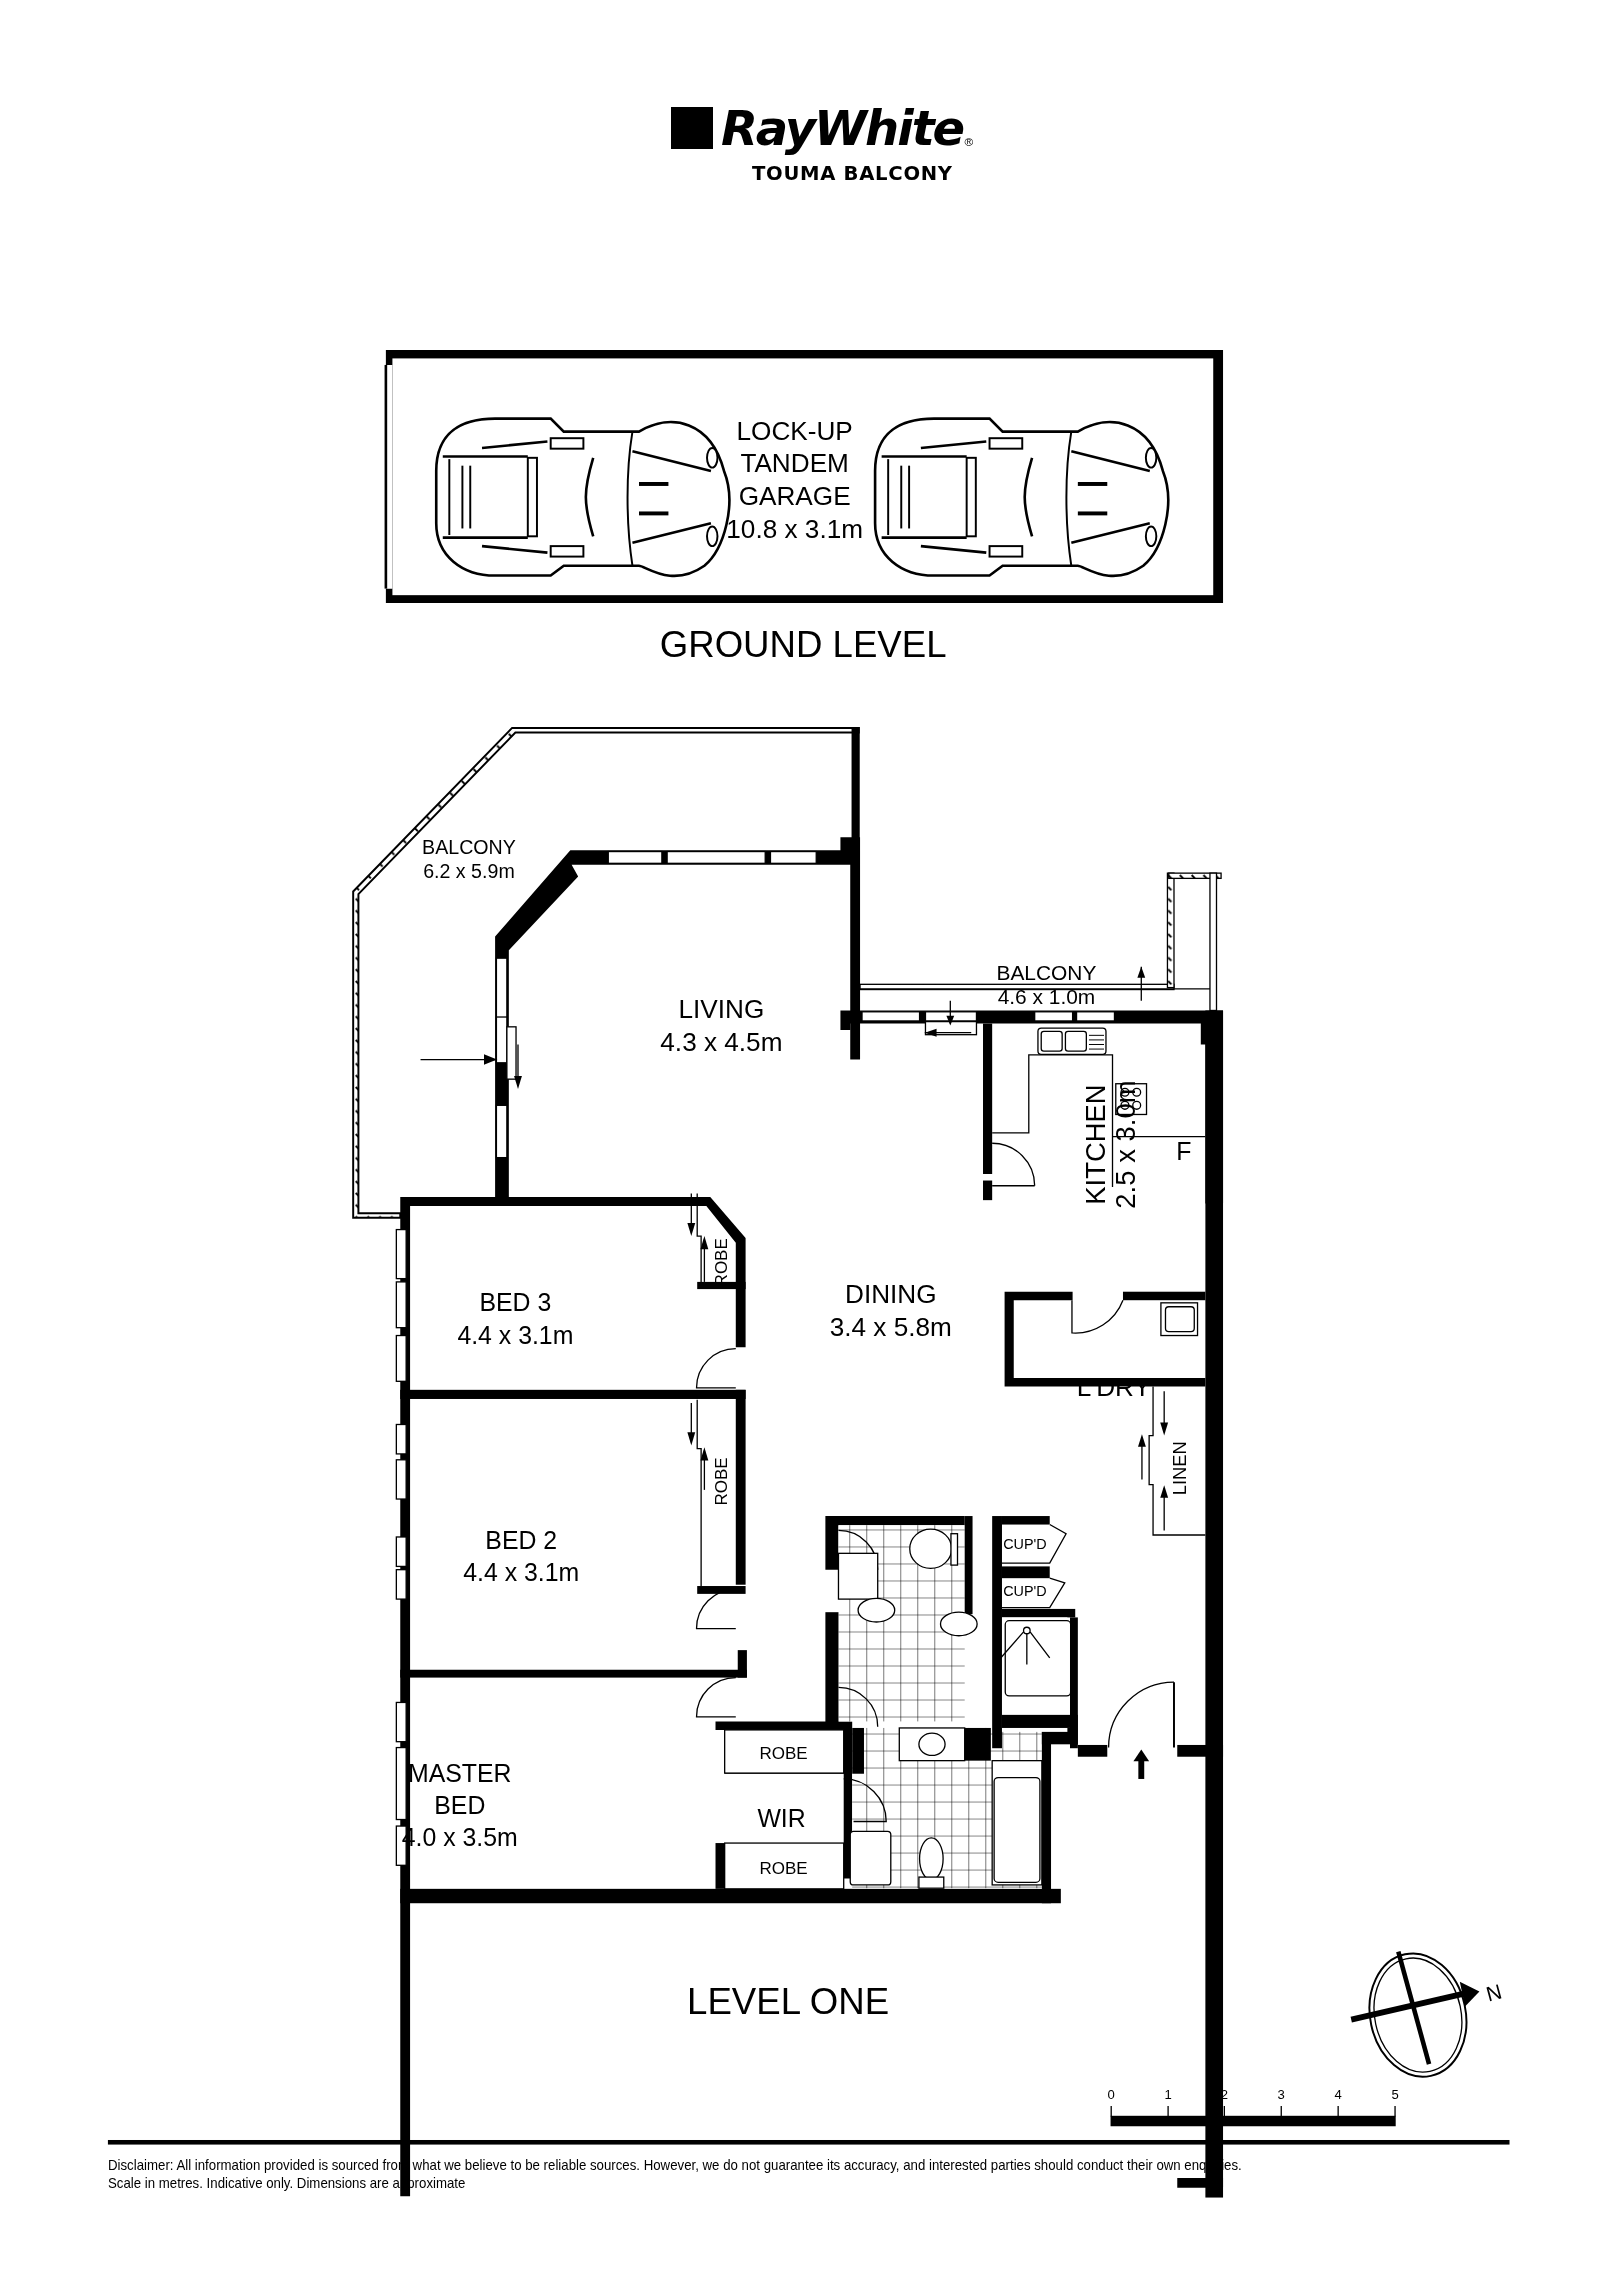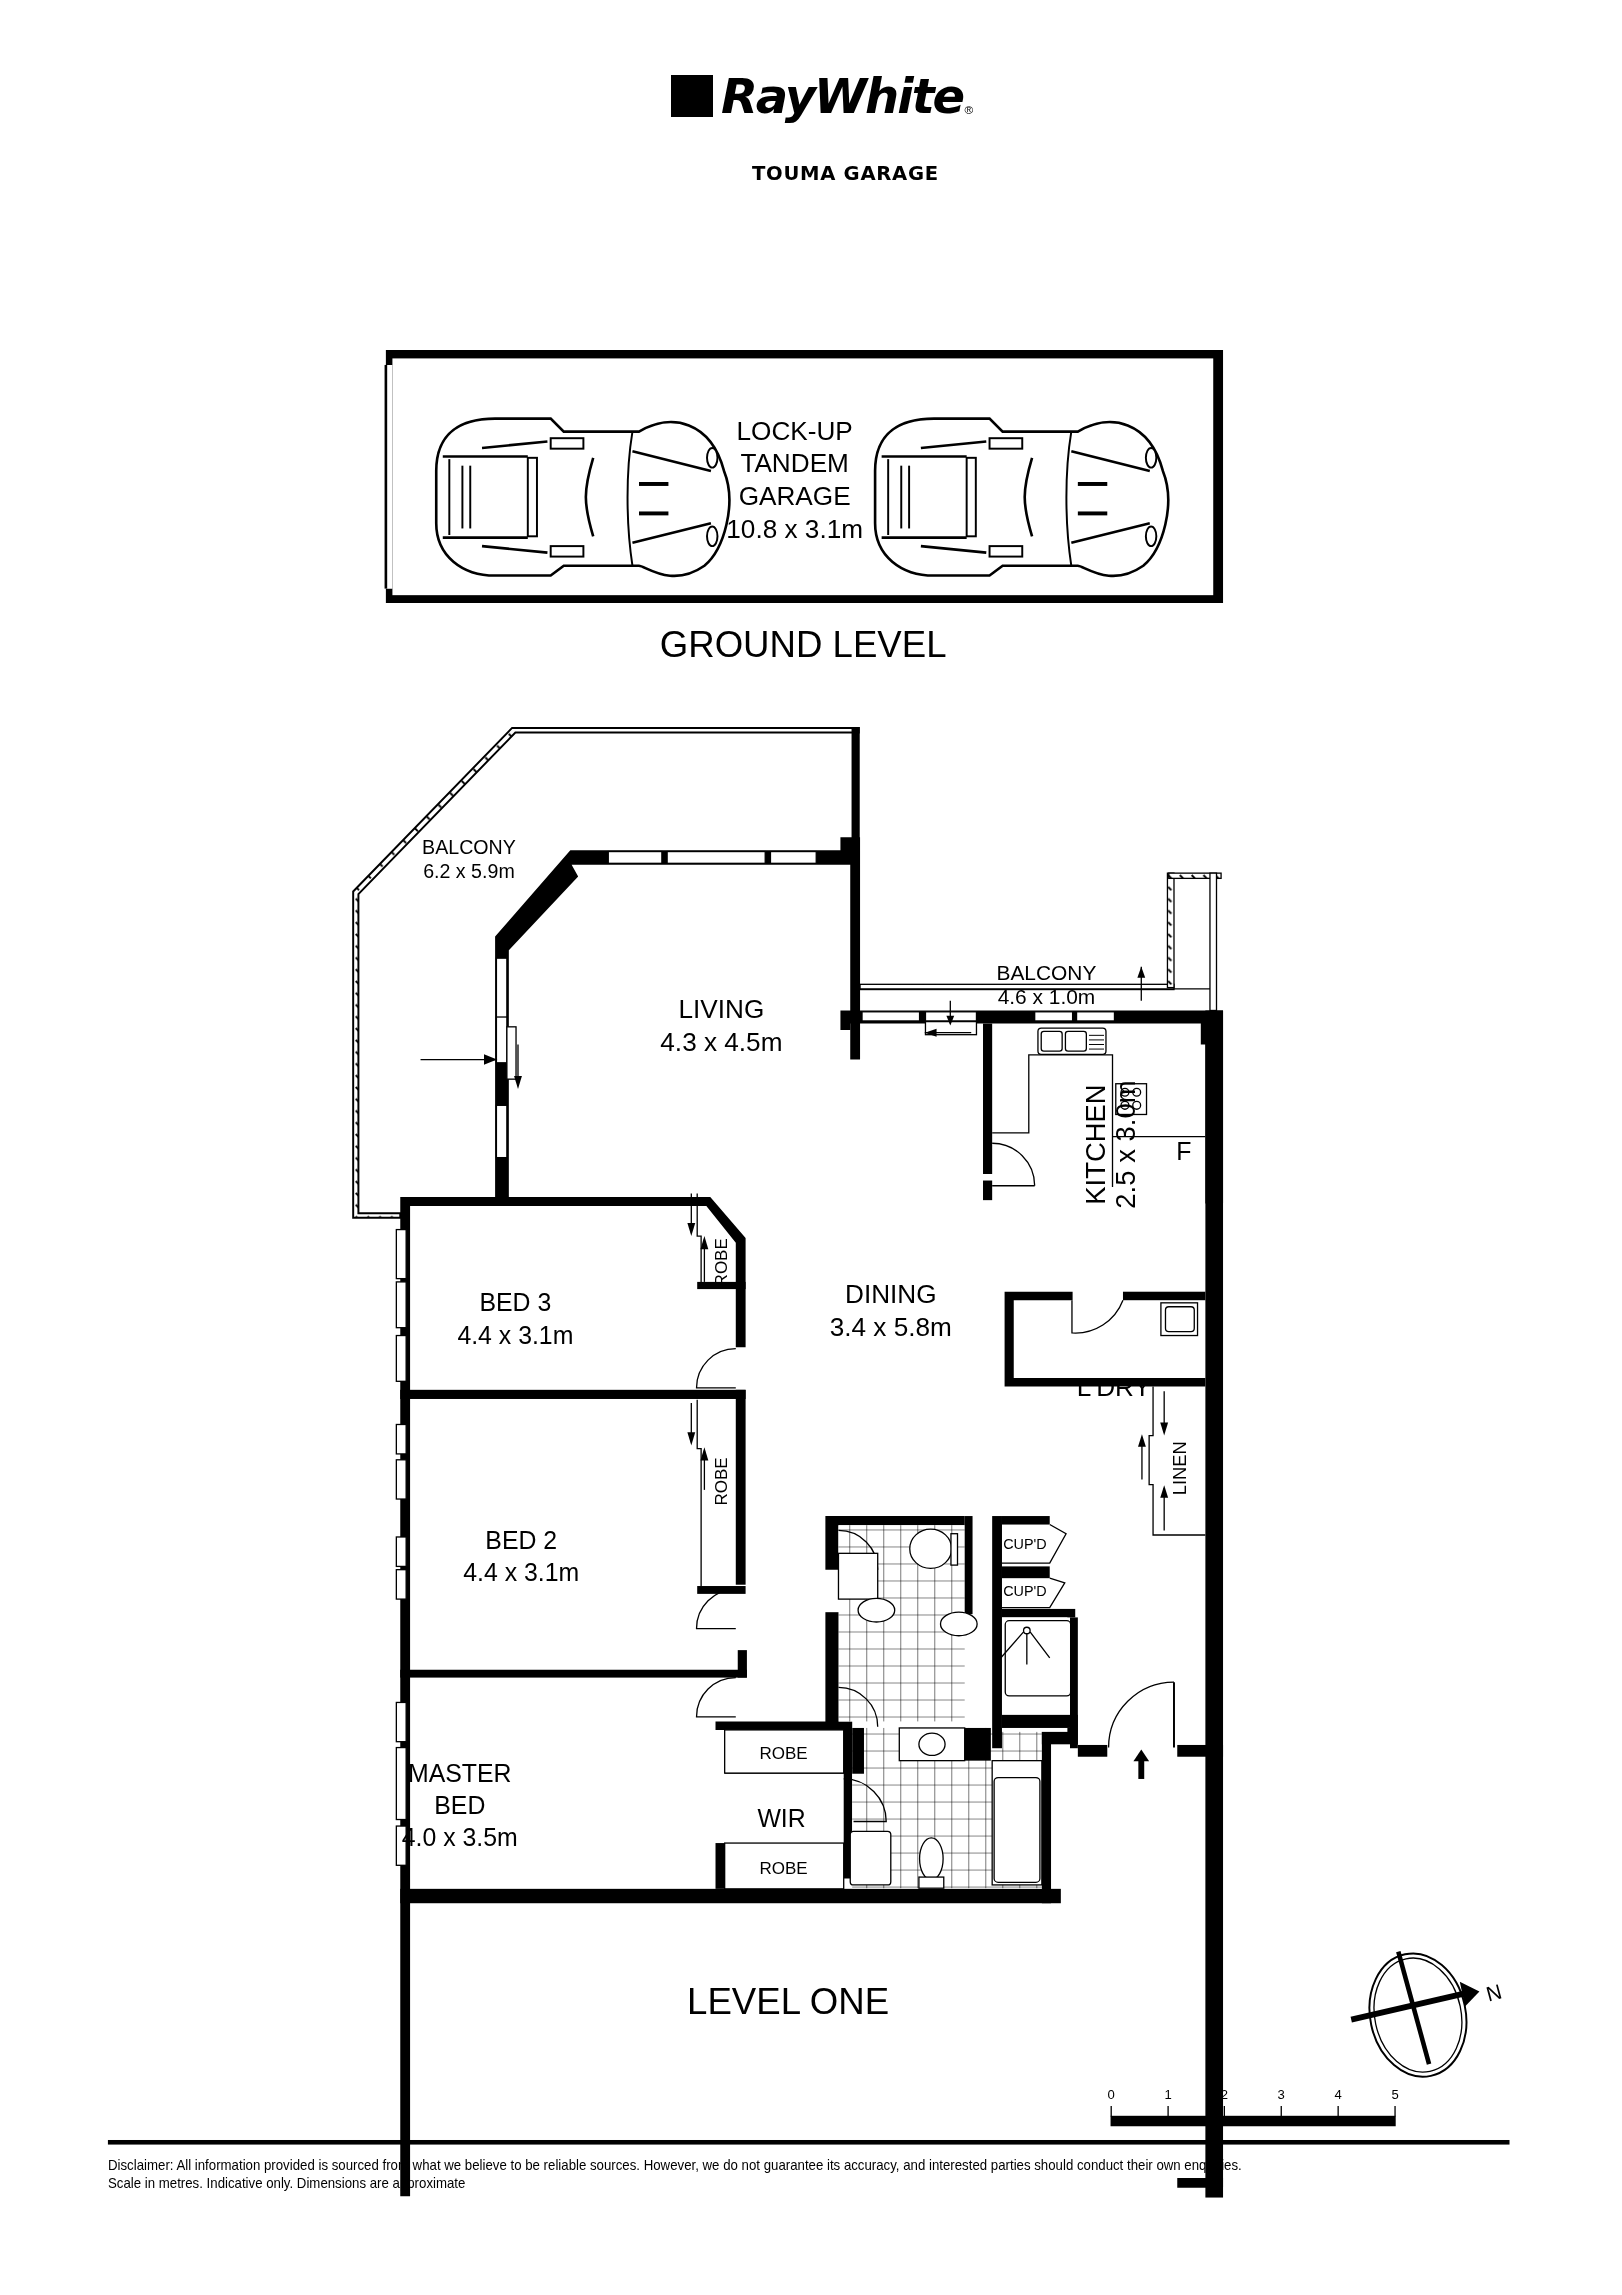--- a/index.html
+++ b/index.html
@@ -1,33 +1,33 @@
 <!DOCTYPE html>
 <html style="font-size:10.5px"><head>
 <meta charset="utf-8">
 <style>
   html, body { margin:0; padding:0; background:#ffffff; }
   body { width:1622px; height:2295px; position:relative; overflow:hidden; font-family:"Liberation Sans", sans-serif; color:#000; }
-  .logo { position:absolute; left:671px; top:72px; display:flex; align-items:center;text-align:center; }
+  .logo { position:absolute; left:671px; top:104px; display:flex; align-items:center;text-align:center; }
   .logo-square { width:42px; height:42px; background:#000; margin-right:7.9px; }
   .logo-text { font-family:"DejaVu Sans", sans-serif; font-weight:bold; font-style:italic; font-size:48px; letter-spacing:-2px; line-height:1; }
   .logo-sub { position:absolute; left:752px; top:162px; font-family:"DejaVu Sans", sans-serif; font-weight:bold; font-size:19.6px; letter-spacing:0.7px; }
   svg.plan { position:absolute; left:0; top:0; }
   .lbl { font-family:"Liberation Sans", sans-serif; font-stretch:condensed; fill:#000; }
   .disclaimer { position:absolute; left:108px; top:2157px; font-size:14.4px; line-height:17.7px; font-family:"Liberation Sans", sans-serif; transform:scaleX(0.92); transform-origin:left top; white-space:nowrap; }
 </style>
 </head>
 <body>
 
 <div class="logo">
   <div class="logo-square"></div>
   <span class="logo-text">RayWhite</span>
   <span style="font-size:11.8px;align-self:flex-end;margin-bottom:2.6px;margin-left:1.3px;">®</span>
 </div>
-<div class="logo-sub">TOUMA GARAGE</div>
+<div class="logo-sub">TOUMA BALCONY</div>
 
 <svg class="plan" width="1622" height="2295" viewBox="0 0 2480 3509" xmlns="http://www.w3.org/2000/svg">
   <defs>
     <pattern id="rail" width="18" height="18" patternUnits="userSpaceOnUse">
       <rect width="18" height="18" fill="#fff"></rect>
       <line x1="4" y1="6" x2="9" y2="11" stroke="#000" stroke-width="3"></line>
     </pattern>
     <pattern id="tile" width="26" height="26" patternUnits="userSpaceOnUse">
       <rect width="26" height="26" fill="#fff"></rect>
       <path d="M26 0 V26 M0 26 H26" stroke="#000" stroke-width="1.6" fill="none"></path>

